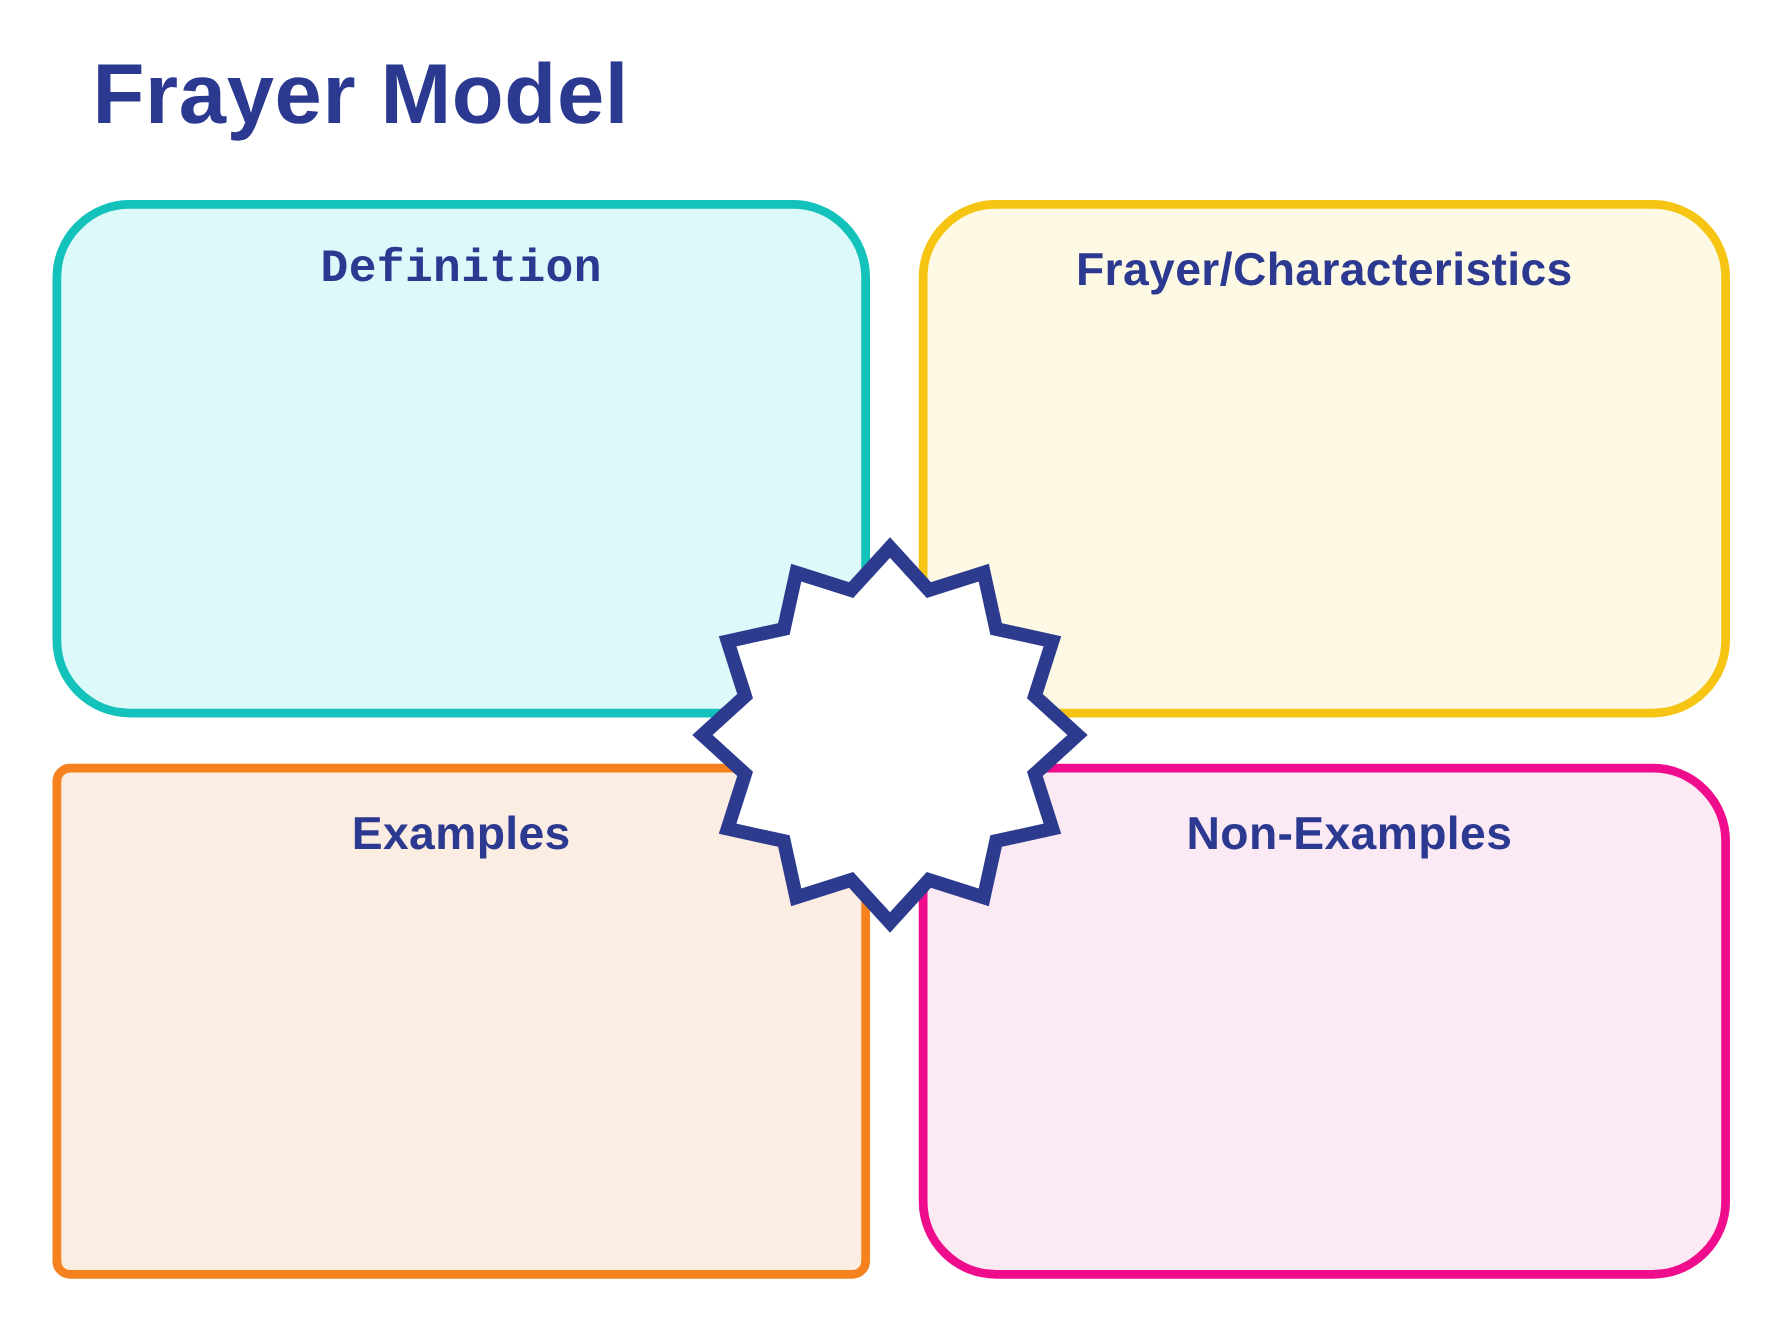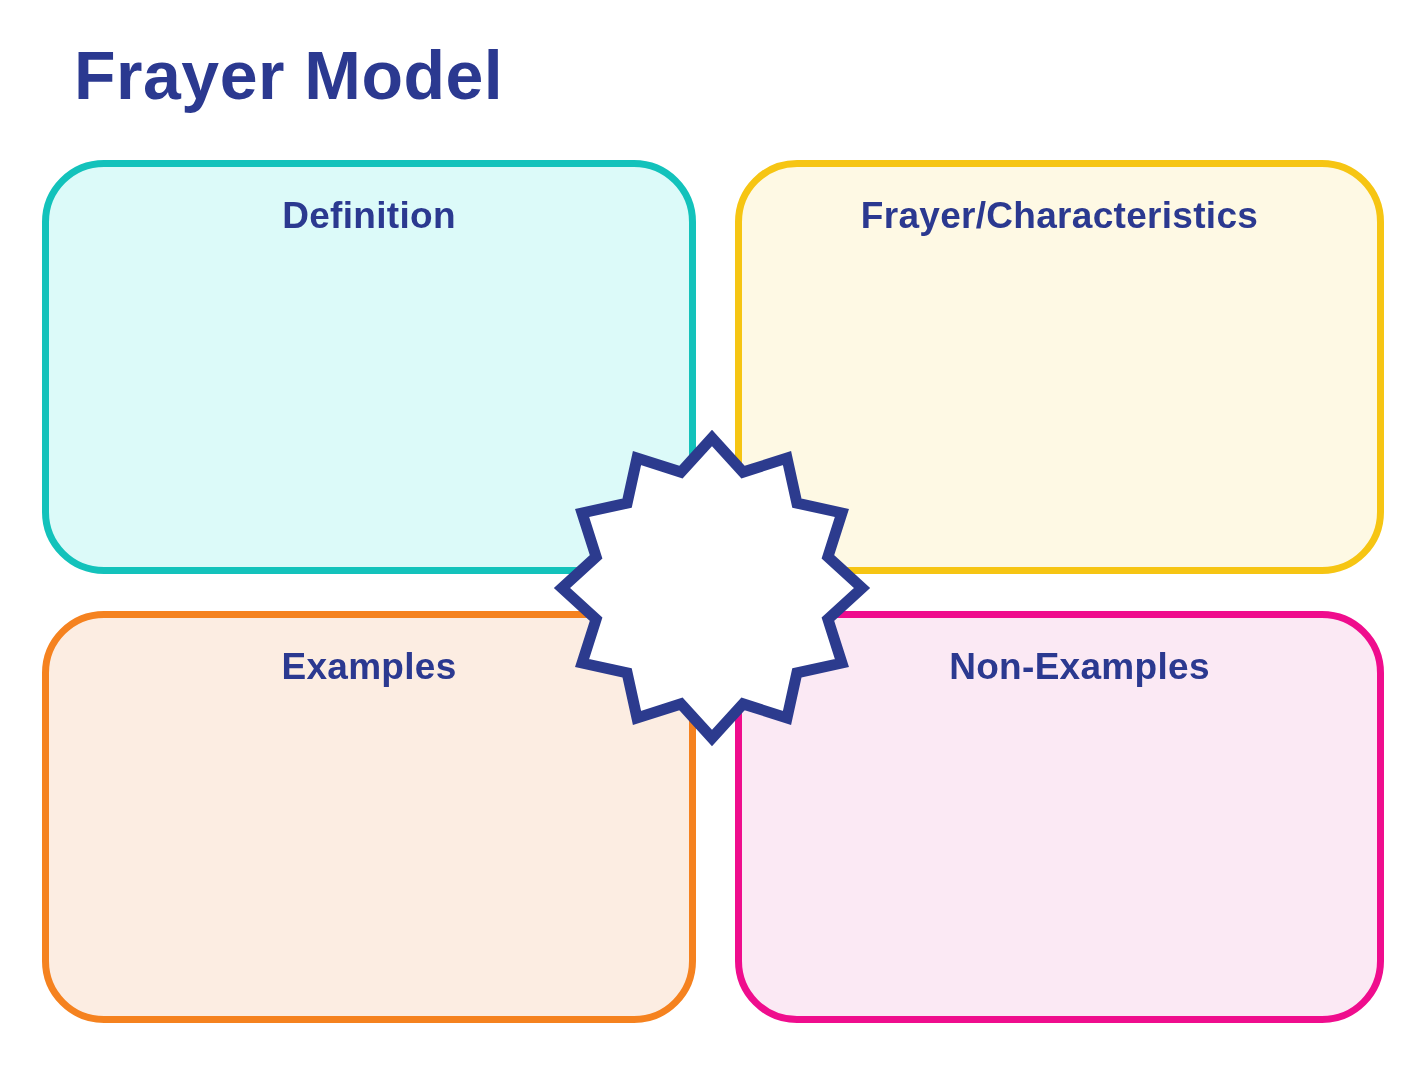--- a/index.html
+++ b/index.html
@@ -64,31 +64,31 @@
     height: 320px;
   }
 </style>
 </head>
 <body>
 
 <div class="canvas">
 
   <h1 class="page-title" style="color: rgb(43, 57, 144);">Frayer Model</h1>
 
-  <section class="quadrant q-definition" style="border-color: rgb(19, 194, 187); background: rgb(220, 250, 249);">
+  <section class="quadrant q-definition" style="border-color: rgb(19, 194, 187); background: rgb(220, 250, 249); font-family: Liberation Mono, monospace;">
     <div class="q-label" style="color: rgb(43, 57, 144);">Definition</div>
     <div class="q-body"></div>
   </section>
 
   <section class="quadrant q-facts" style="border-color: rgb(246, 197, 19); background: rgb(254, 249, 228);">
     <div class="q-label" style="color: rgb(43, 57, 144);">Frayer/Characteristics</div>
     <div class="q-body"></div>
   </section>
 
-  <section class="quadrant q-examples" style="border-color: rgb(245, 130, 31); background: rgb(252, 237, 226);">
+  <section class="quadrant q-examples" style="border-color: rgb(245, 130, 31); background: rgb(252, 237, 226); border-radius: 14px;">
     <div class="q-label" style="color: rgb(43, 57, 144);">Examples</div>
     <div class="q-body"></div>
   </section>
 
   <section class="quadrant q-non-examples" style="border-color: rgb(239, 13, 141); background: rgb(251, 233, 244);">
     <div class="q-label" style="color: rgb(43, 57, 144);">Non-Examples</div>
     <div class="q-body"></div>
   </section>
 
   <div class="center-badge">

